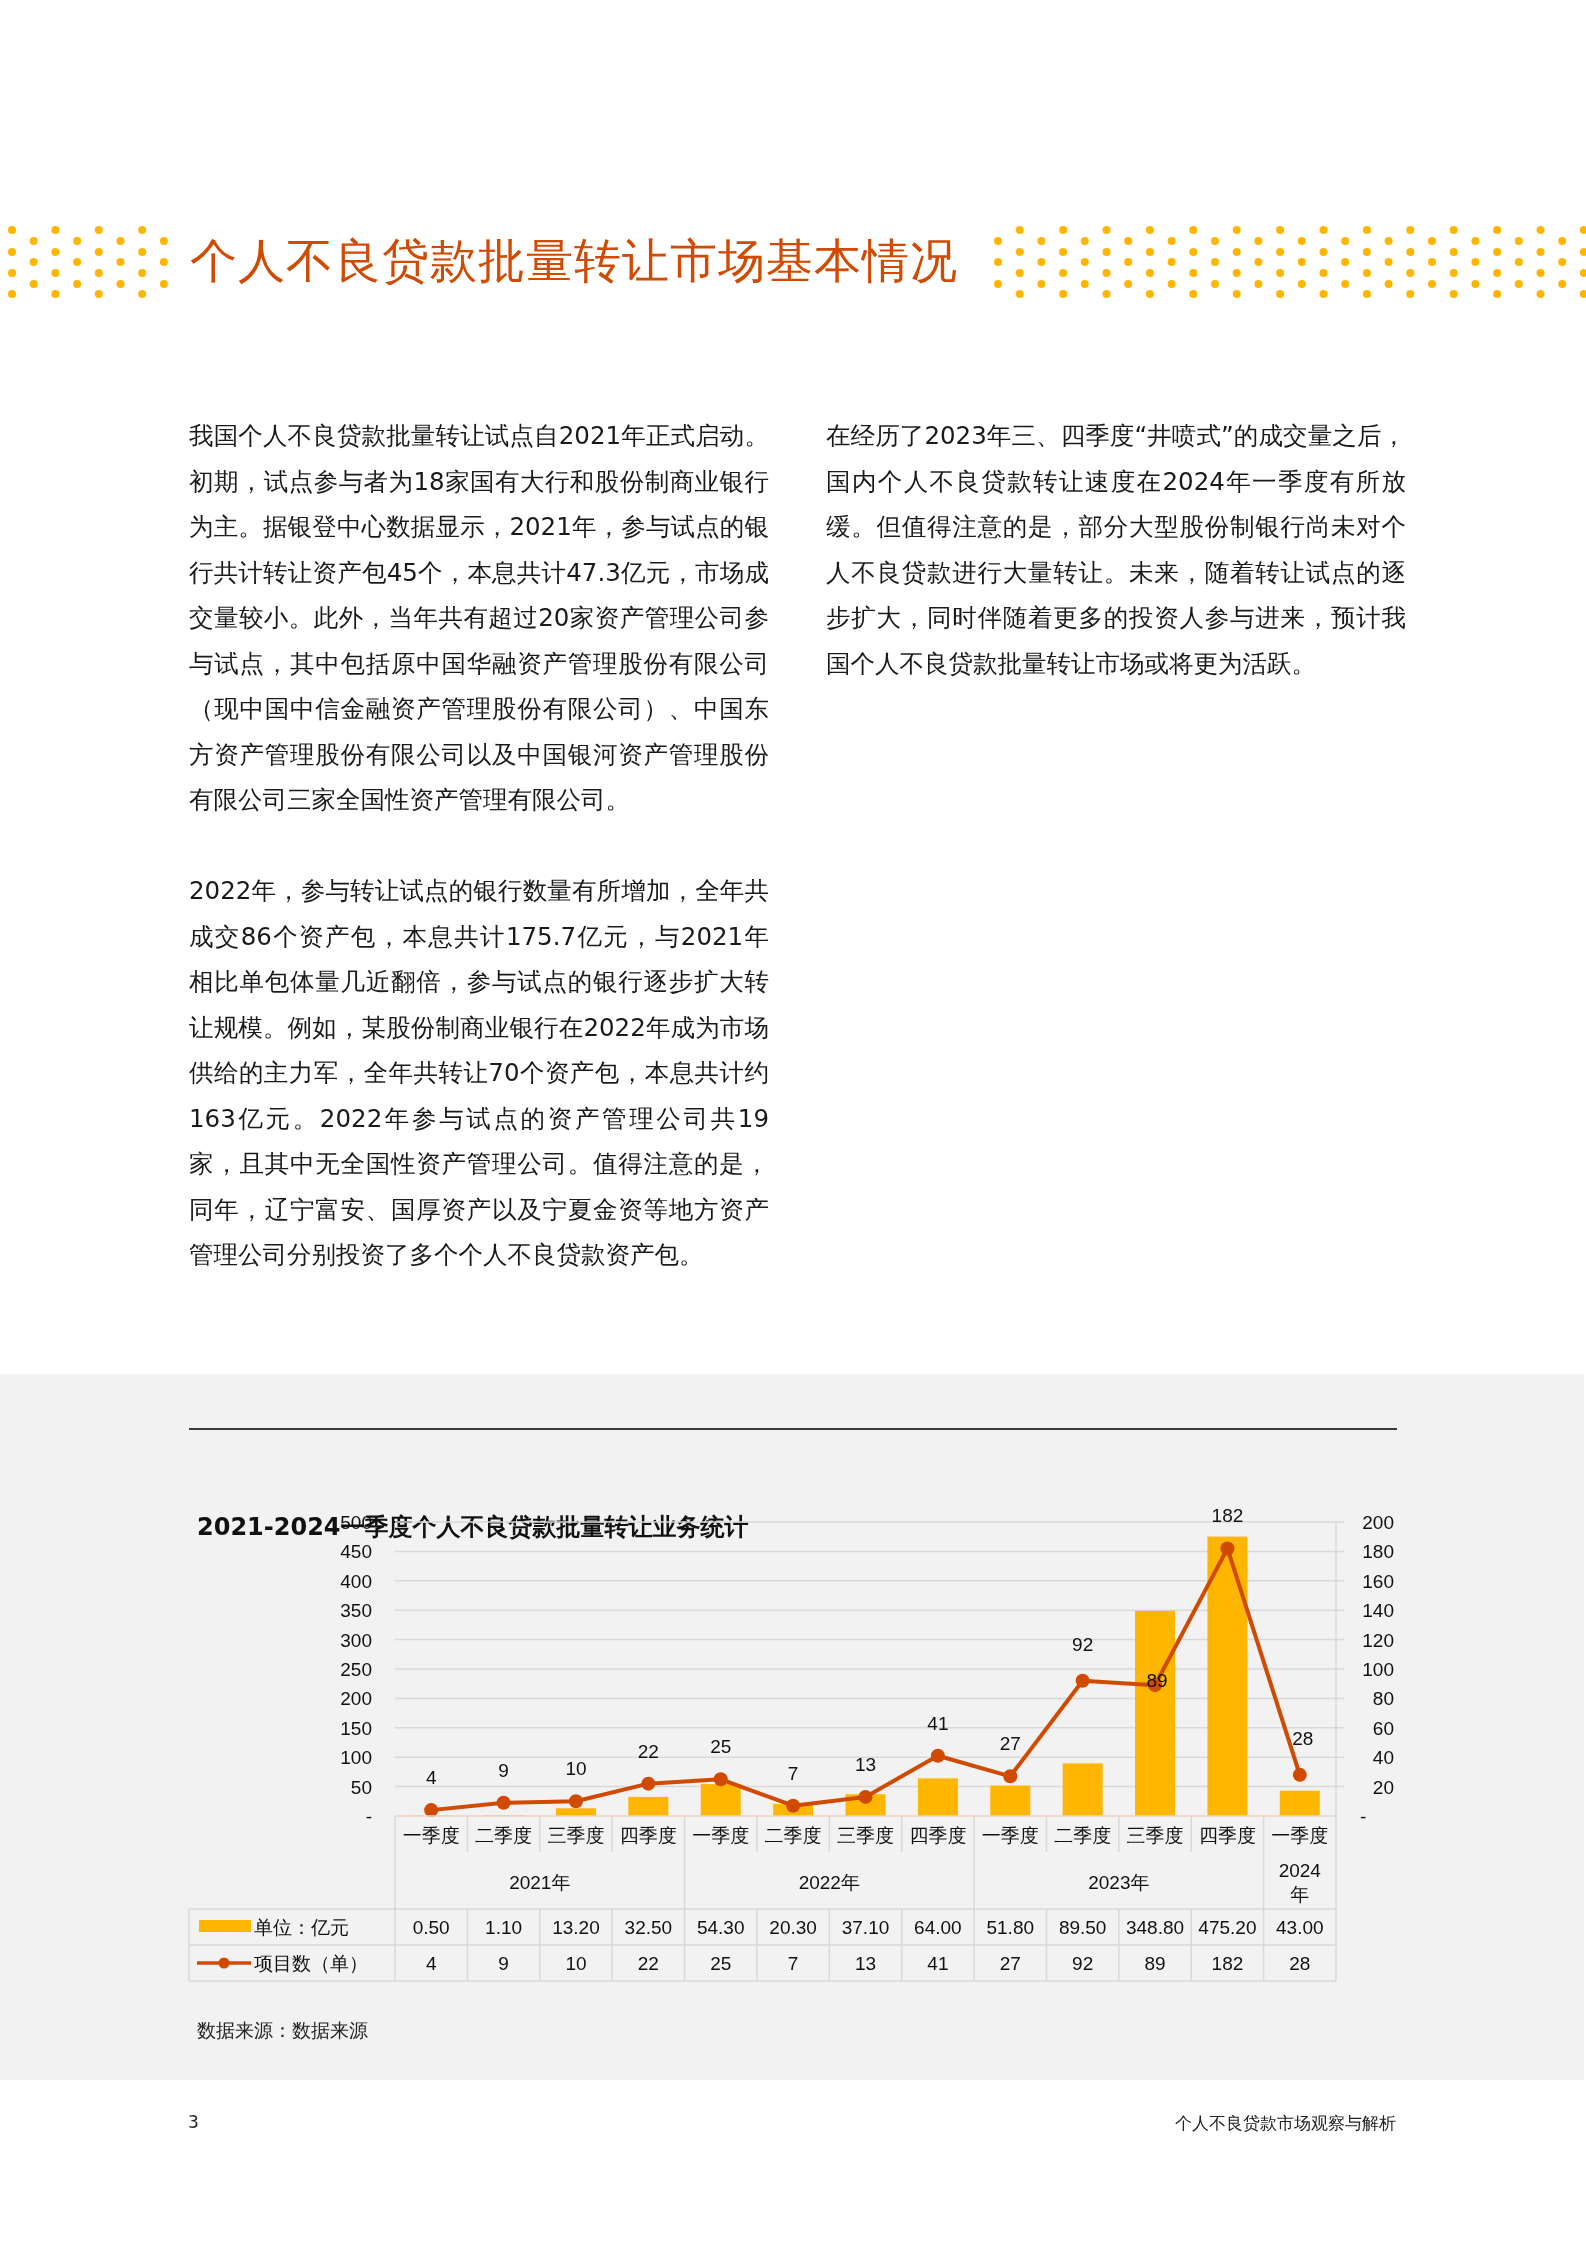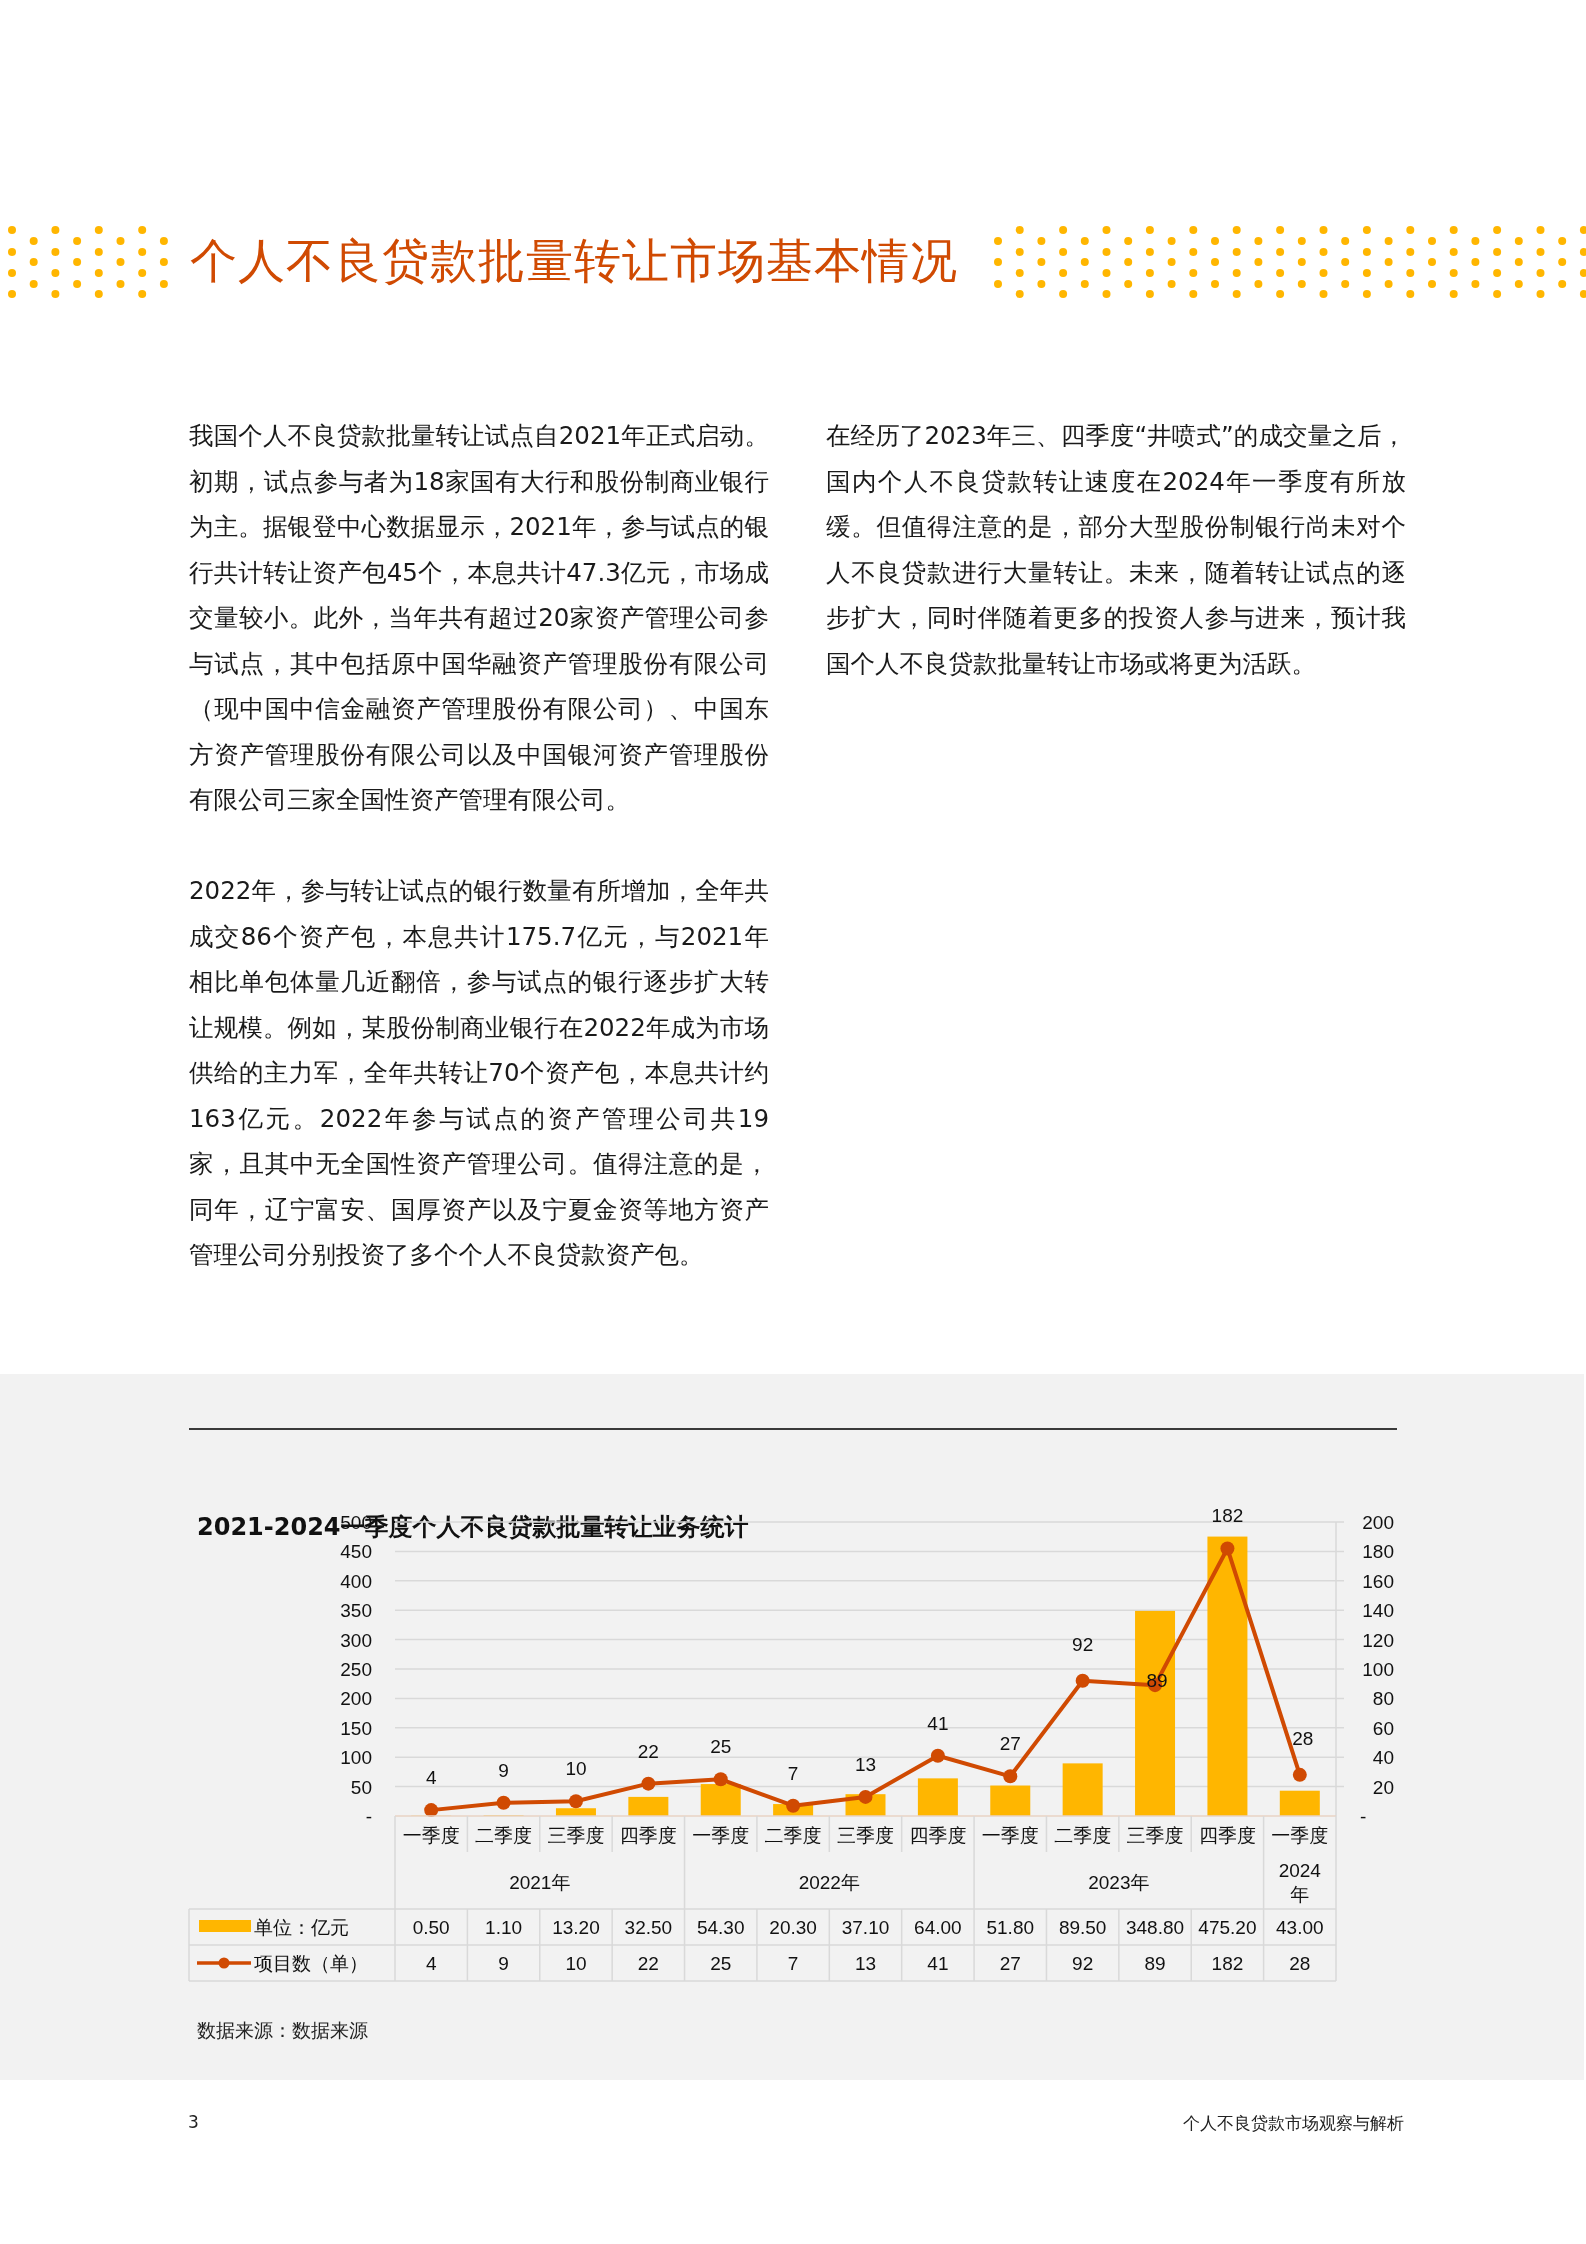--- a/index.html
+++ b/index.html
@@ -23,21 +23,21 @@
 
   .chart-panel { position: absolute; left: 0; top: 1374px; width: 1584px; height: 706px; background: #f2f2f2; }
   .chart-rule { position: absolute; left: 189px; top: 1428px; width: 1208px; height: 2px; background: #3a3a3a; }
   .chart-title { position: absolute; left: 197px; top: 1511px; font-size: 24px; font-weight: bold; color: #111; white-space: nowrap; }
 
   .chart-svg { position: absolute; left: 0; top: 0; }
 
   .source { position: absolute; left: 197px; top: 2018px; font-size: 19px; color: #222; }
 
   .footer-page { position: absolute; left: 188px; top: 2112px; font-size: 17px; color: #222; }
-  .footer-title { position: absolute; right: 182px; top: 2112px; font-size: 17px; color: #222; }
+  .footer-title { position: absolute; right: 190px; top: 2112px; font-size: 17px; color: #222; }
 
   .tbl-text { font-family: "Liberation Sans", "DejaVu Sans", sans-serif; }
 </style>
 </head>
 <body>
 
 <div class="dots" style="left:0;width:180px;">
   <svg id="dots-left" width="180" height="76">
       <circle cx="12" cy="4" r="4" fill="#ffb600"></circle>
       <circle cx="12" cy="26" r="4" fill="#ffb600"></circle>

